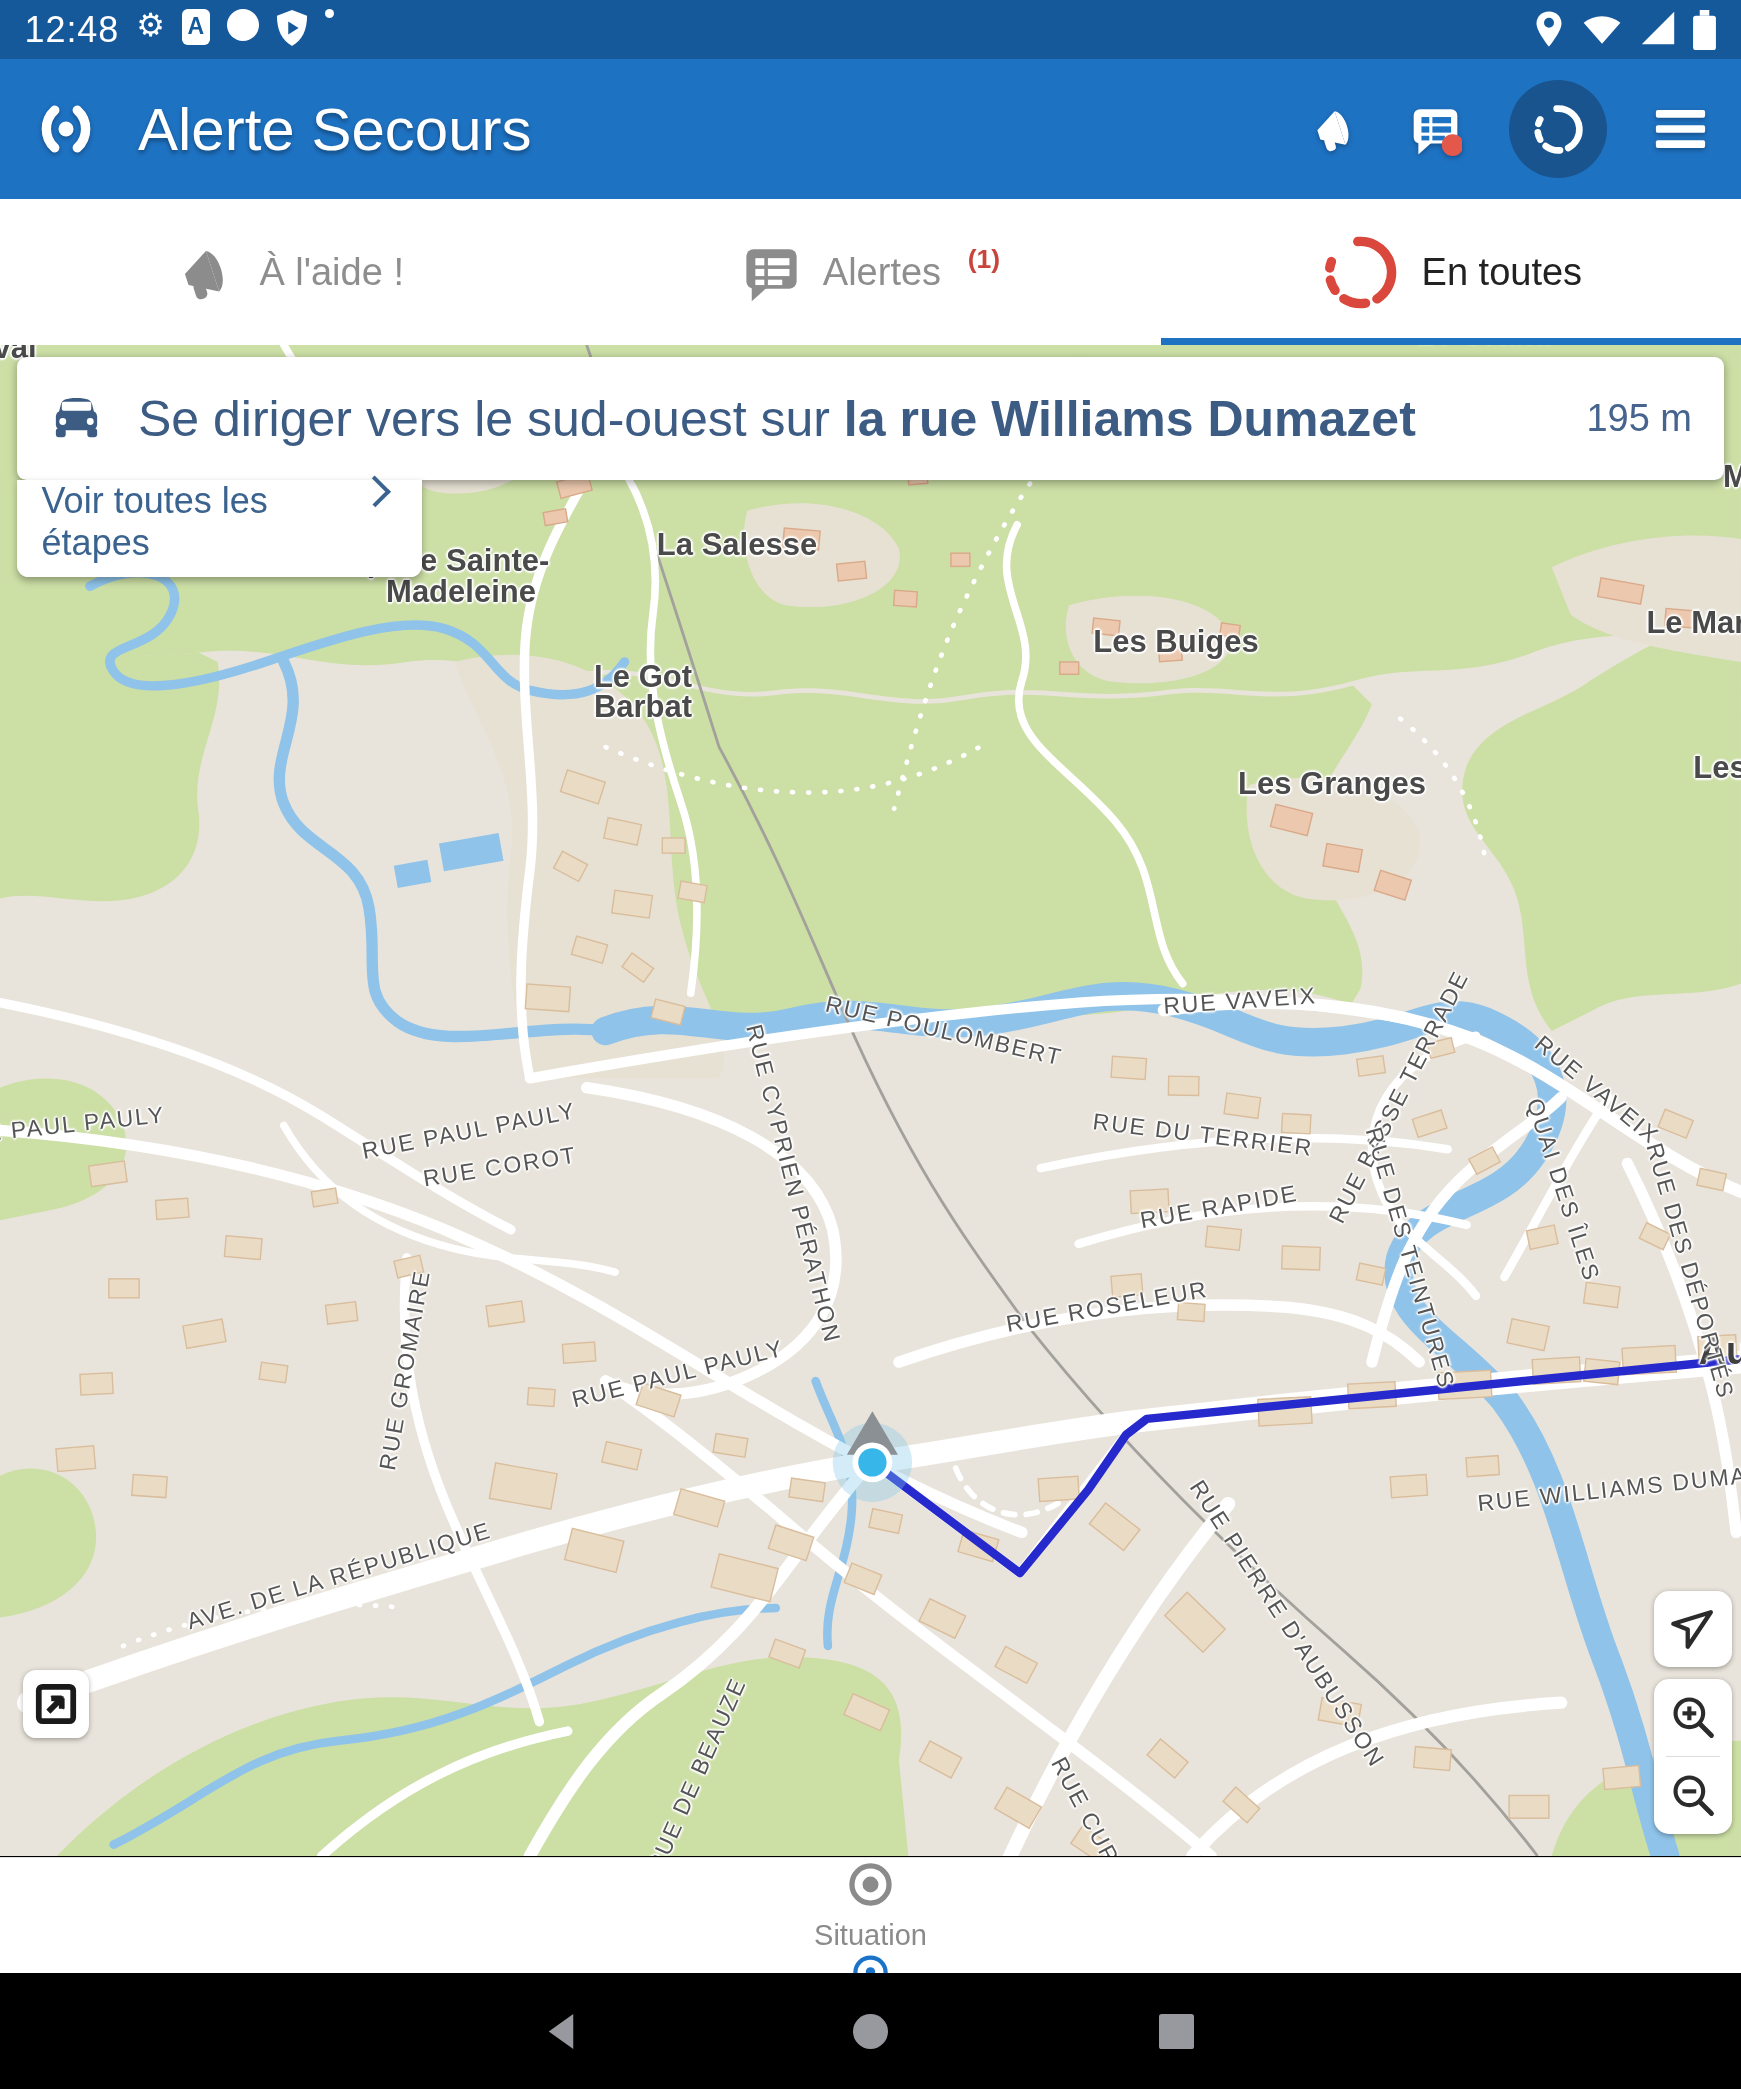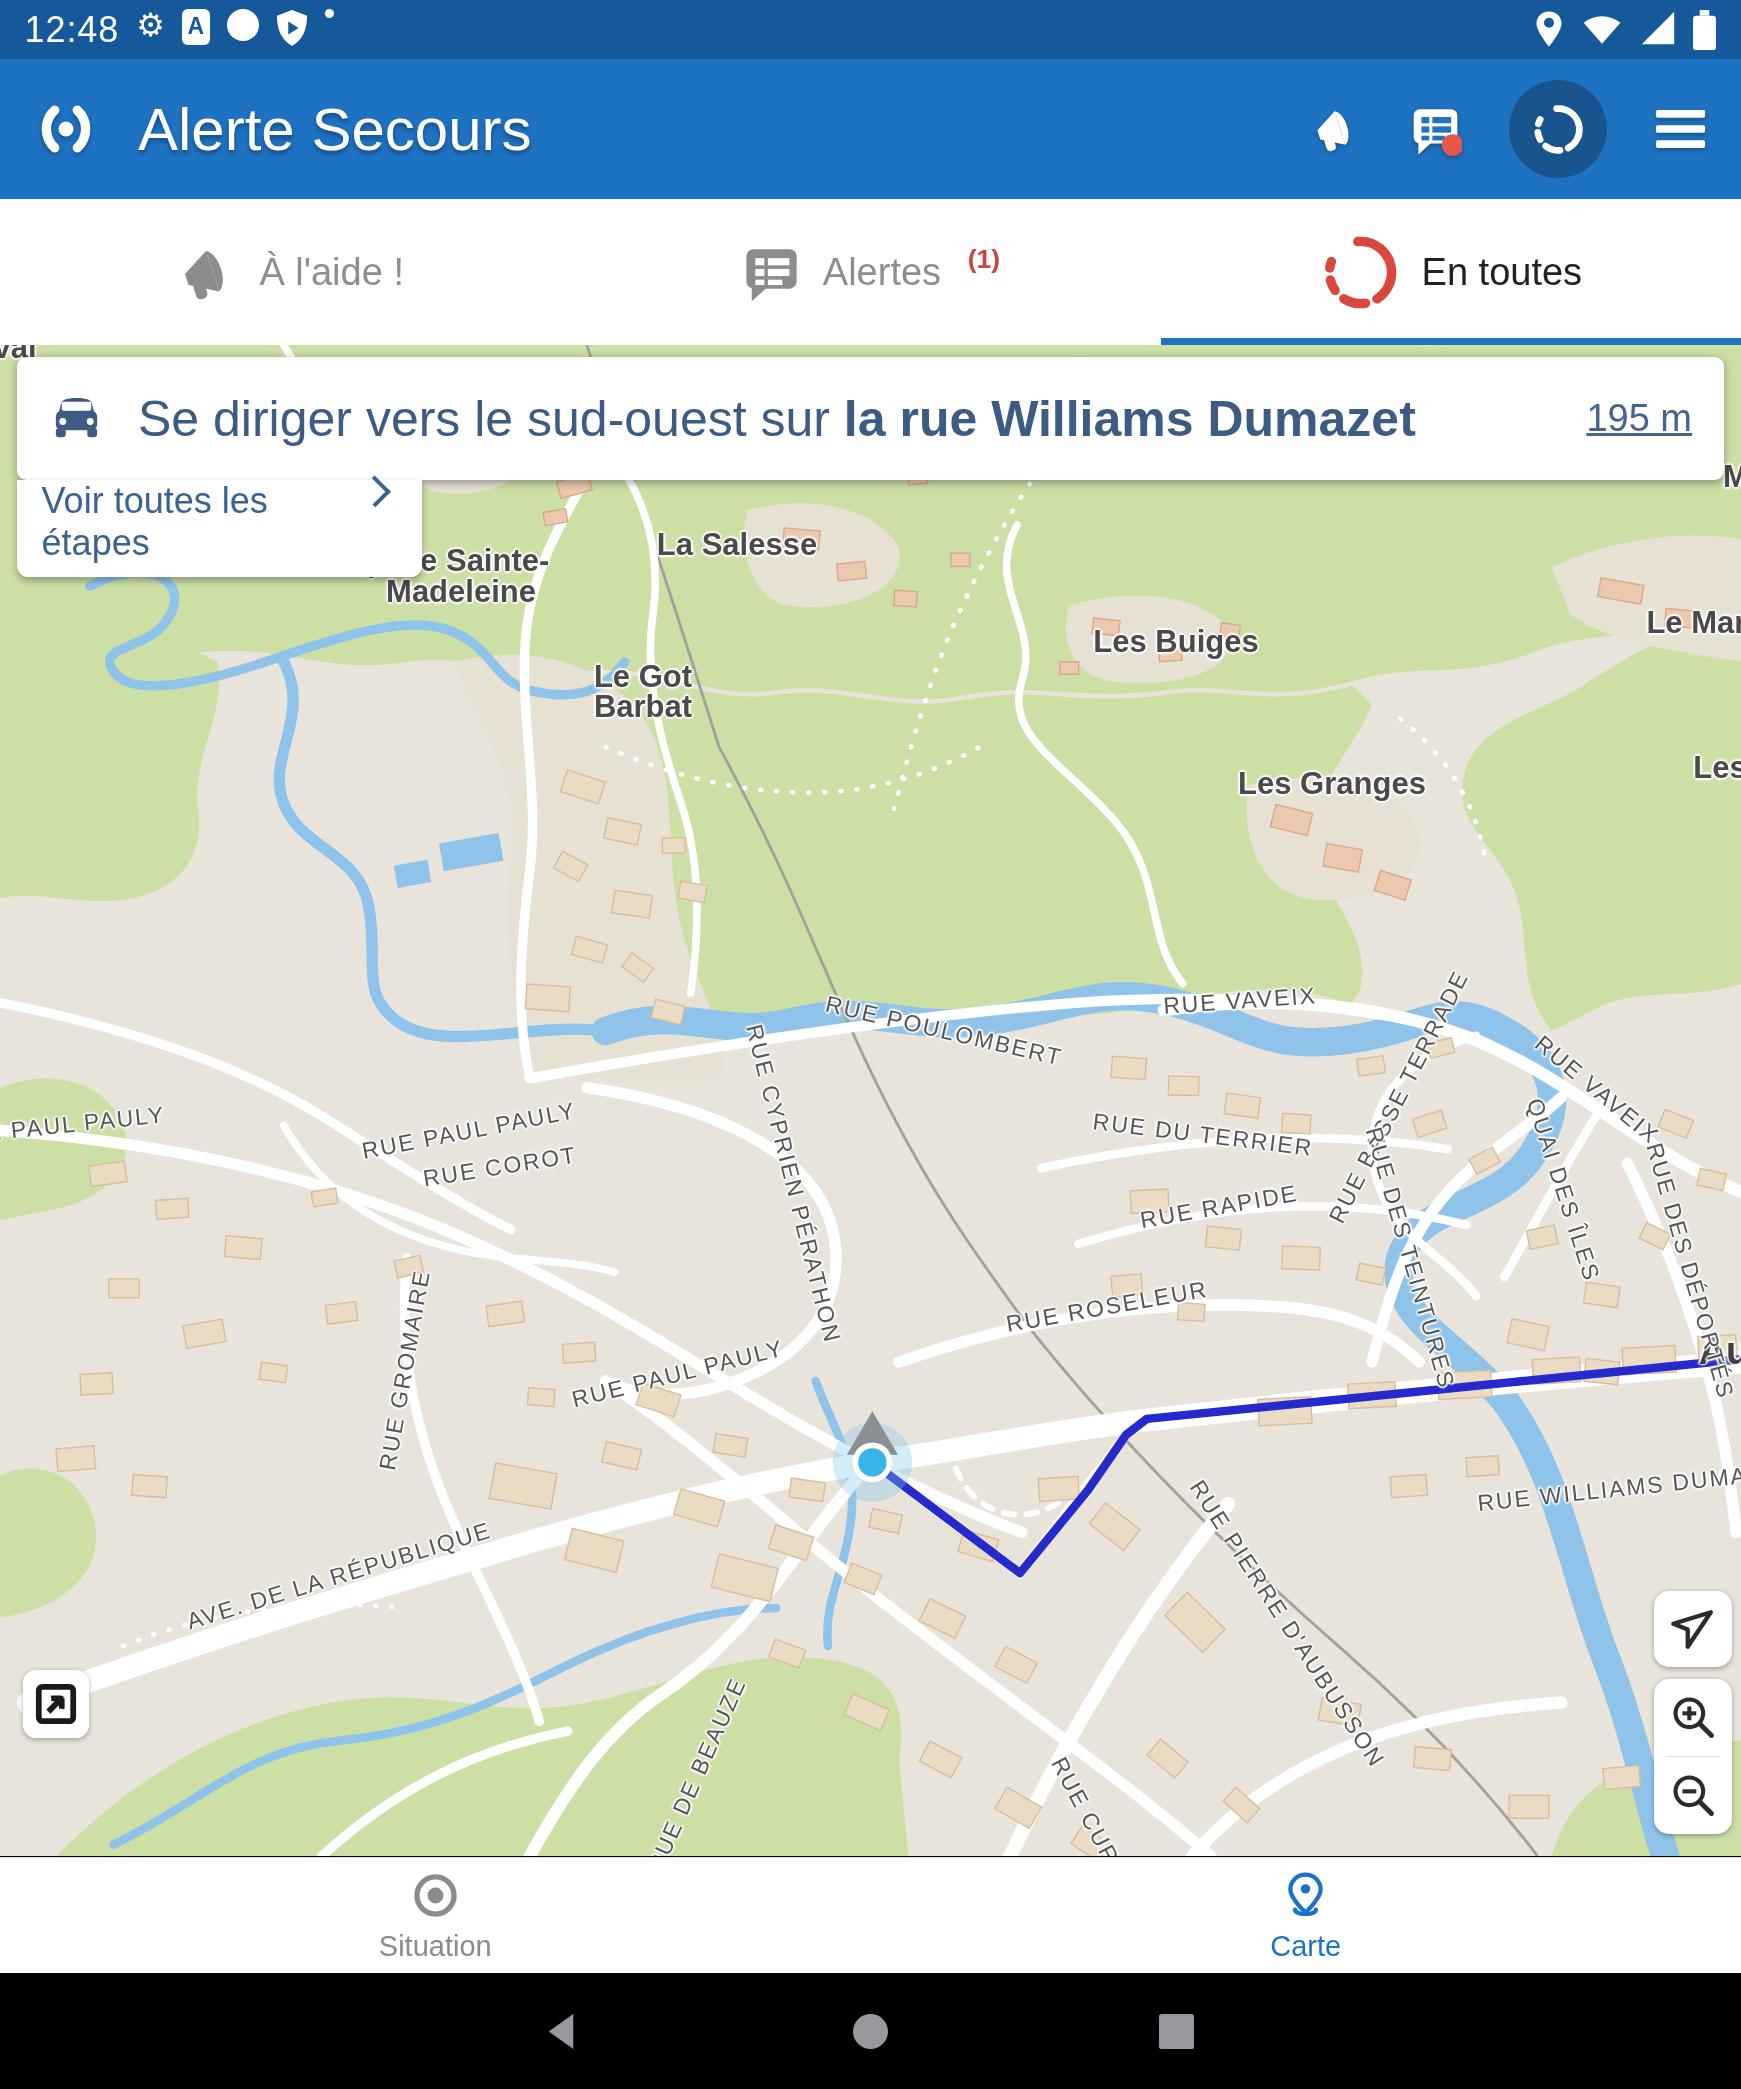--- a/index.html
+++ b/index.html
@@ -38,38 +38,38 @@
     text-shadow:-1.9px 0 1.9px #fff,1.9px 0 1.9px #fff,0 -1.9px 1.9px #fff,0 1.9px 1.9px #fff,0.9px 0.9px 0 #fff,-0.9px -0.9px 0 #fff;}
   .map-label.place-lg{font-size:38px;font-weight:600;color:#3f3f3f;
     text-shadow:-1.9px 0 1.9px #fff,1.9px 0 1.9px #fff,0 -1.9px 1.9px #fff,0 1.9px 1.9px #fff;}
   .map-label.street{font-size:23px;font-weight:500;color:#565656;letter-spacing:1.9px;
     text-shadow:-1.9px 0 1.9px #fff,1.9px 0 1.9px #fff,0 -1.9px 1.9px #fff,0 1.9px 1.9px #fff,0.9px 0.9px 0 #fff,-0.9px -0.9px 0 #fff;}
   
   .nav-card{position:absolute;left:17px;top:12.3px;width:1707px;height:123px;background:#fff;border-radius:9.5px;
     box-shadow:0 2.8px 8.5px rgba(0,0,0,.35);display:flex;align-items:center;padding:0 32px;box-sizing:border-box;}
   .nav-card .instr{font-size:50px;color:#3D5C84;margin-left:34px;}
   .nav-card .instr b{font-weight:700;}
-  .nav-card .dist{margin-left:auto;font-size:38px;color:#47648E;text-decoration:underline;}
+  .nav-card .dist{margin-left:auto;font-size:38px;color:#47648E;}
   .steps-box{position:absolute;left:17px;top:135px;width:405px;height:97px;background:#fff;
     border-radius:0 0 11.4px 11.4px;box-shadow:0 3.8px 7.6px rgba(0,0,0,.3);
     display:flex;align-items:flex-start;padding:0 24.6px;box-sizing:border-box;}
   .steps-box .lbl{font-size:36px;color:#3A638F;}
   .chev{width:19px;height:19px;border-right:4.7px solid #3A638F;border-bottom:4.7px solid #3A638F;
     transform:rotate(-45deg);margin-left:auto;margin-right:11.4px;}
   
   .ctl{position:absolute;background:#fff;border-radius:15px;box-shadow:0 1.9px 5.7px rgba(0,0,0,.3);
     display:flex;align-items:center;justify-content:center;}
   .ctl-nav{left:1654px;top:1246px;width:78px;height:76px;}
   .ctl-zoom{left:1654px;top:1334px;width:78px;height:155px;flex-direction:column;}
   .ctl-zoom .half{flex:1;width:100%;display:flex;align-items:center;justify-content:center;}
   .ctl-zoom .sep{width:70%;height:0.9px;background:#ddd;}
   .ctl-fs{left:23px;top:1325px;width:66px;height:68px;border-radius:13.2px;}
   
   .bottom-nav{position:absolute;top:1857px;left:0;width:1741px;height:116px;background:#fff;
-    border-top:0.9px solid #e3e3e3;display:flex;}
+    border-top:0.9px solid #e3e3e3;display:flex;flex-direction:column;}
   .bn-item{flex:1;display:flex;flex-direction:column;align-items:center;justify-content:center;gap:7.6px;
     color:#8B8B8B;font-size:29px;}
   .bn-item.active{color:#1A73C9;}
   
   .android-nav{position:absolute;top:1973px;left:0;width:1741px;height:116px;background:#000;
     display:flex;align-items:center;justify-content:center;gap:257px;}
 </style>
 </head>
 <body>
 

